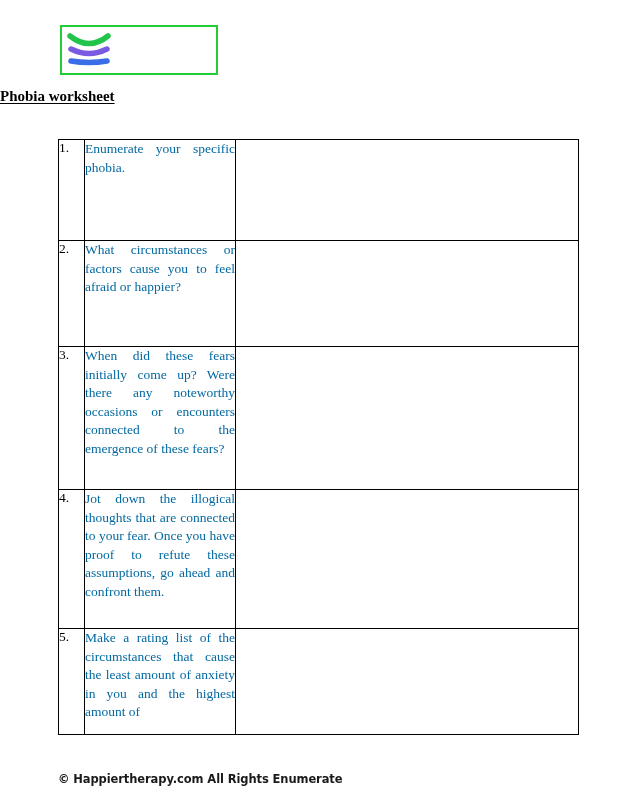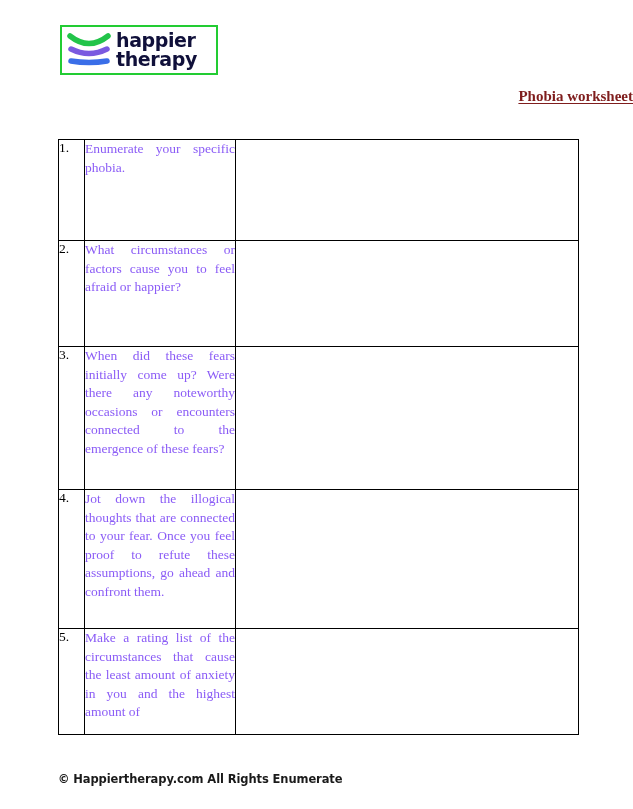--- a/index.html
+++ b/index.html
@@ -46,25 +46,25 @@
     letter-spacing: -0.4px;
   }
   .logo-text .l2 { display: block; }
 
   
   .doc-title {
     position: absolute;
     left: 0;
     top: 88px;
     width: 633px;
-    text-align: right;
+    text-align: left;
     font-family: "Liberation Serif", serif;
     font-weight: bold;
     font-size: 15px;
-    color: #7f1d1d;
+    color: #000000;
   }
   .doc-title span {
     text-decoration: underline;
     text-underline-offset: 2px;
   }
 
   
   .worksheet-table {
     position: absolute;
     left: 58px;
@@ -92,21 +92,21 @@
     font-family: "Liberation Serif", serif;
     font-size: 13.5px;
     color: #000000;
     padding: 18px 0 0 5px;
     text-align: left;
   }
   .q-cell {
     font-family: "Liberation Serif", serif;
     font-size: 13.5px;
     line-height: 18.5px;
-    color: #8b5cf6;
+    color: #0369a1;
     padding: 17px 8px 10px 7px;
     text-align: justify;
     word-spacing: 0px;
   }
   .answer-cell { }
 
   
   tr.r1 td { height: 100px; }
   tr.r2 td { height: 105px; }
   tr.r3 td { height: 142px; }
@@ -129,24 +129,20 @@
 <body>
 
 <div class="logo-box">
   <div class="logo-marks">
     <svg width="46" height="42" viewBox="0 0 46 42" xmlns="http://www.w3.org/2000/svg">
       <path d="M4 7 Q23 22 42 7" stroke="#22c44a" stroke-width="5.5" fill="none" stroke-linecap="round"></path>
       <path d="M5 20 Q23 29 41 20" stroke="#7a5ae0" stroke-width="5.5" fill="none" stroke-linecap="round"></path>
       <path d="M5 32 Q23 35 41 32" stroke="#3a6ee8" stroke-width="5.5" fill="none" stroke-linecap="round"></path>
     </svg>
   </div>
-  <div class="logo-text">
-    <span class="l1">happier</span>
-    <span class="l2">therapy</span>
-  </div>
 </div>
 
 <div class="doc-title">
   <span>Phobia worksheet</span>
 </div>
 
 <table class="worksheet-table">
   <colgroup>
     <col class="col-num">
     <col class="col-q">
@@ -163,21 +159,21 @@
       <td class="q-cell">What circumstances or factors cause you to feel afraid or happier?</td>
       <td class="answer-cell"></td>
     </tr>
     <tr class="r3">
       <td class="num-cell">3.</td>
       <td class="q-cell">When did these fears initially come up? Were there any noteworthy occasions or encounters connected to the emergence of these fears?</td>
       <td class="answer-cell"></td>
     </tr>
     <tr class="r4">
       <td class="num-cell">4.</td>
-      <td class="q-cell">Jot down the illogical thoughts that are connected to your fear.  Once you feel proof to refute these assumptions, go ahead and confront them.</td>
+      <td class="q-cell">Jot down the illogical thoughts that are connected to your fear.  Once you have proof to refute these assumptions, go ahead and confront them.</td>
       <td class="answer-cell"></td>
     </tr>
     <tr class="r5">
       <td class="num-cell">5.</td>
       <td class="q-cell">Make a rating list of the circumstances that cause the least amount of anxiety in you and the highest amount of</td>
       <td class="answer-cell"></td>
     </tr>
   </tbody>
 </table>
 

